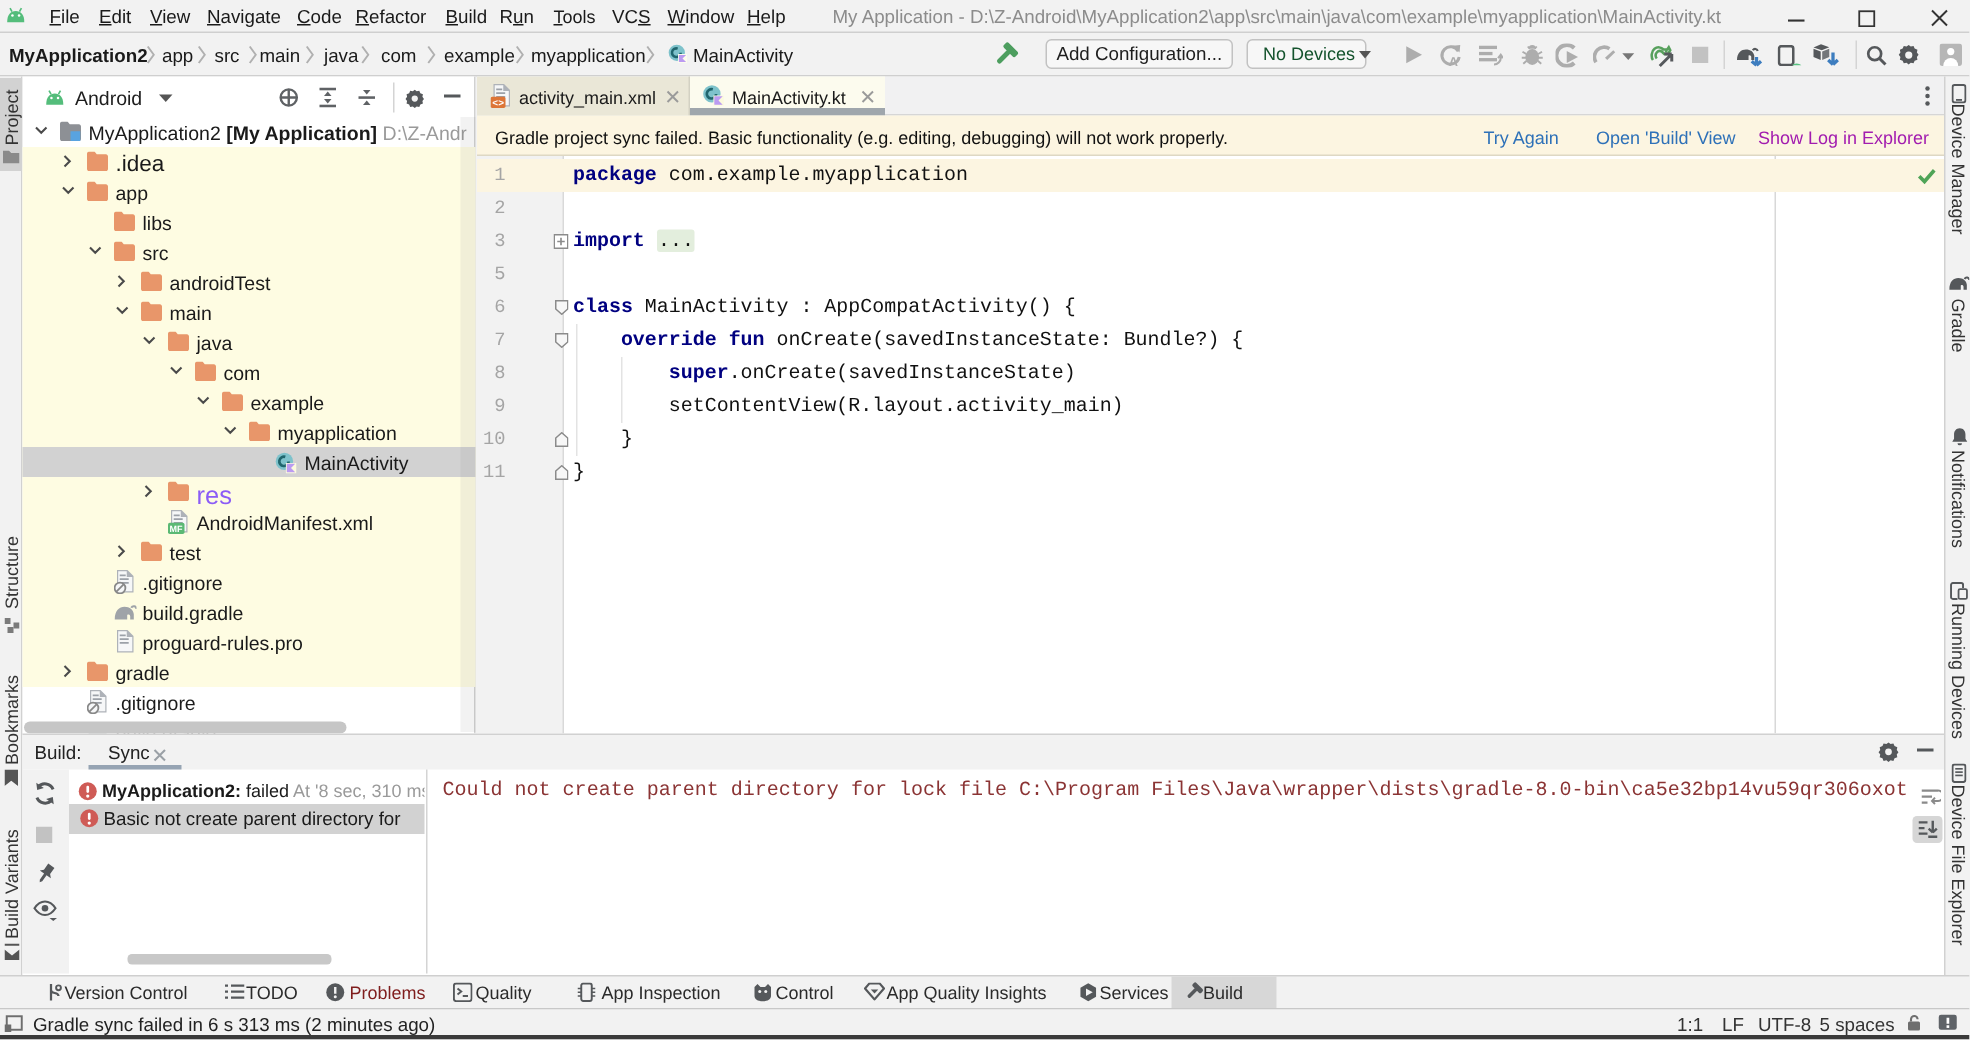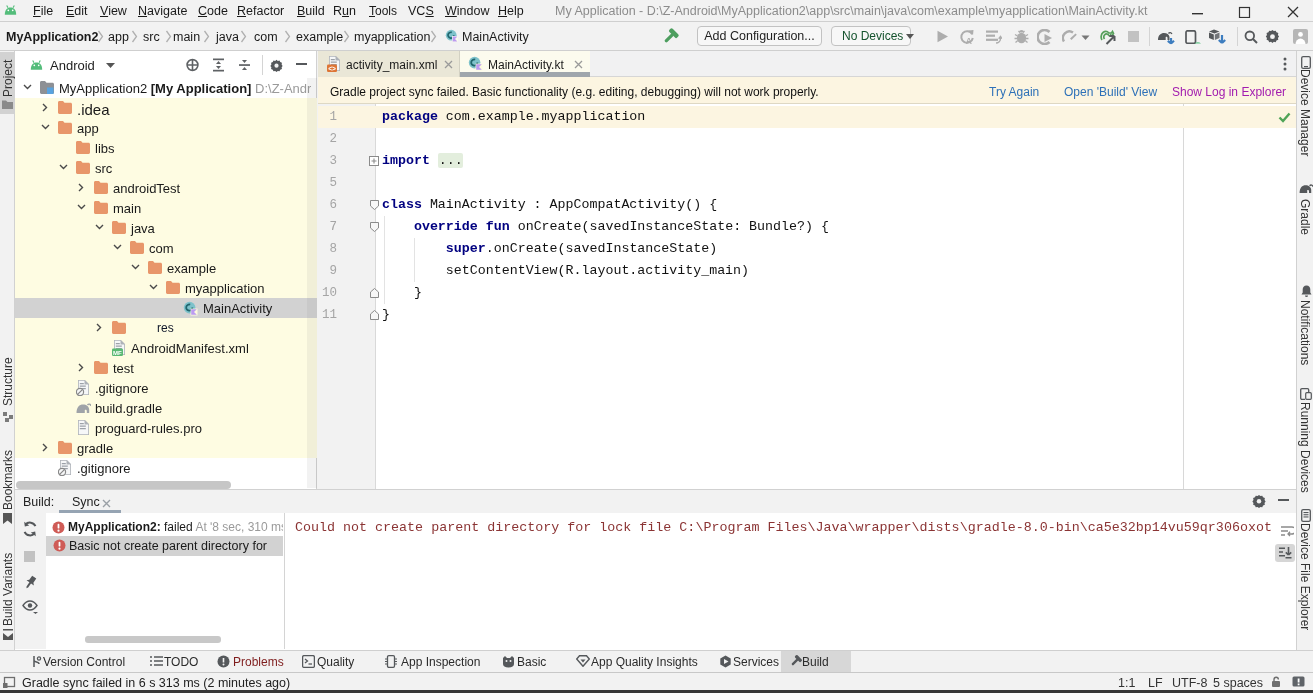--- a/index.html
+++ b/index.html
@@ -310,21 +310,21 @@
 <path d="M7.6 7.6 h6.9 v6.9 h-6.9 Z" fill="#fcfade"></path>
     <path d="M8.2 8.2 h5.6 L11 11 l2.8 2.8 h-5.6 Z" fill="#bb9bf1"></path>
 </svg>
 <div class="abs" style="left:203px;top:301px;font-size:13px;color:#1a1a1a;white-space:nowrap;">MainActivity</div>
 <svg class="abs" style="left:96px;top:323px" width="6" height="9" viewBox="0 0 6 9">
     <path d="M1 1 L4.5 4.5 L1 8" stroke="#4a4a4a" stroke-width="1.4" fill="none"></path>
   </svg>
 <svg class="abs" style="left:112px;top:321px" width="14" height="13" viewBox="0 0 14 13">
     <path d="M0 1.5 C0 0.7 0.6 0 1.4 0 L5 0 L6.5 1.8 L12.6 1.8 C13.4 1.8 14 2.5 14 3.3 L14 11.6 C14 12.4 13.4 13 12.6 13 L1.4 13 C0.6 13 0 12.4 0 11.6 Z" fill="#e8966a"></path>
   </svg>
-<div class="abs" style="left:131px;top:321px;font-size:12px;color:#0f172a;white-space:nowrap;margin-left:26px;">res</div>
+<div class="abs" style="left:131px;top:321px;font-size:17px;color:#8b5cf6;white-space:nowrap;">res</div>
 <svg class="abs" style="left:112px;top:340px" width="14" height="16" viewBox="0 0 14 16">
 <path d="M2 0 L9 0 L13 4 L13 15 L2 15 Z" fill="#aeb2b8"></path>
 <path d="M2.8 0.8 L8.5 0.8 L8.5 4.6 L12.2 4.6 L12.2 14.2 L2.8 14.2 Z" fill="#f6f7f8"></path>
 <path d="M3.8 3 h4 v1.2 h-4 Z M3.8 5.5 h6 v1.2 h-6 Z M3.8 8 h6 v1.2 h-6 Z" fill="#9ca1a8"></path>
 <rect x="0" y="8.5" width="11" height="7.5" rx="1.2" fill="#5bb974"></rect>
     <text x="1" y="14.8" font-size="6" fill="#fff" font-family="Liberation Sans" font-weight="bold">MF</text>
   </svg>
 <div class="abs" style="left:131px;top:341px;font-size:13px;color:#1a1a1a;white-space:nowrap;">AndroidManifest.xml</div>
 <svg class="abs" style="left:78px;top:363px" width="6" height="9" viewBox="0 0 6 9">
     <path d="M1 1 L4.5 4.5 L1 8" stroke="#4a4a4a" stroke-width="1.4" fill="none"></path>
@@ -585,21 +585,21 @@
 <svg class="abs" style="left:385px;top:655px" width="12" height="13" viewBox="0 0 12 13">
     <rect x="2.5" y="0.7" width="7" height="11.6" rx="1.3" fill="none" stroke="#55585b" stroke-width="1.3"></rect>
     <path d="M0 4 h2.5 M0 6.5 h2.5 M0 9 h2.5 M9.5 4 h2.5 M9.5 6.5 h2.5 M9.5 9 h2.5" stroke="#55585b" stroke-width="1.1"></path>
   </svg>
 <div class="abs" style="left:401px;top:655px;font-size:12px;color:#2b2b2b;white-space:nowrap;">App Inspection</div>
 <svg class="abs" style="left:502px;top:655px" width="13" height="13" viewBox="0 0 13 13">
     <path d="M1 3 L3 1 L5 3 L8 3 L10 1 L12 3 L12 9 C12 11 10 12.5 6.5 12.5 C3 12.5 1 11 1 9 Z" fill="#55585b"></path>
     <circle cx="4.5" cy="6" r="1" fill="#f2f2f2"></circle>
     <circle cx="8.5" cy="6" r="1" fill="#f2f2f2"></circle>
   </svg>
-<div class="abs" style="left:517px;top:655px;font-size:12px;color:#2b2b2b;white-space:nowrap;">Basic</div>
+<div class="abs" style="left:517px;top:655px;font-size:12px;color:#2b2b2b;white-space:nowrap;">Control</div>
 <svg class="abs" style="left:576px;top:655px" width="14" height="12" viewBox="0 0 14 12">
     <path d="M3.5 0.7 L10.5 0.7 L13.3 4 L7 11.3 L0.7 4 Z" fill="none" stroke="#55585b" stroke-width="1.4"></path>
     <path d="M4.5 4.6 L7 7.4 L9.5 4.6 Z" fill="#55585b"></path>
   </svg>
 <div class="abs" style="left:591px;top:655px;font-size:12px;color:#2b2b2b;white-space:nowrap;">App Quality Insights</div>
 <svg class="abs" style="left:719px;top:655px" width="13" height="13" viewBox="0 0 13 13">
     <path d="M6.5 0.5 L11.7 3.5 L11.7 9.5 L6.5 12.5 L1.3 9.5 L1.3 3.5 Z" fill="#55585b"></path>
     <path d="M5 4 L9.5 6.5 L5 9 Z" fill="#f2f2f2"></path>
   </svg>
 <div class="abs" style="left:733px;top:655px;font-size:12px;color:#2b2b2b;white-space:nowrap;">Services</div>

